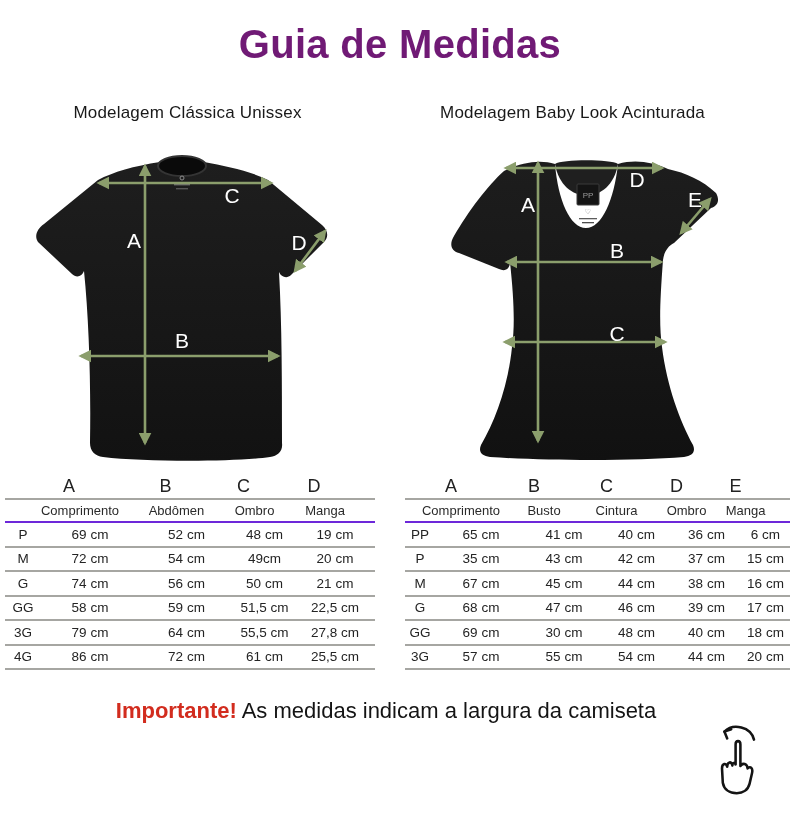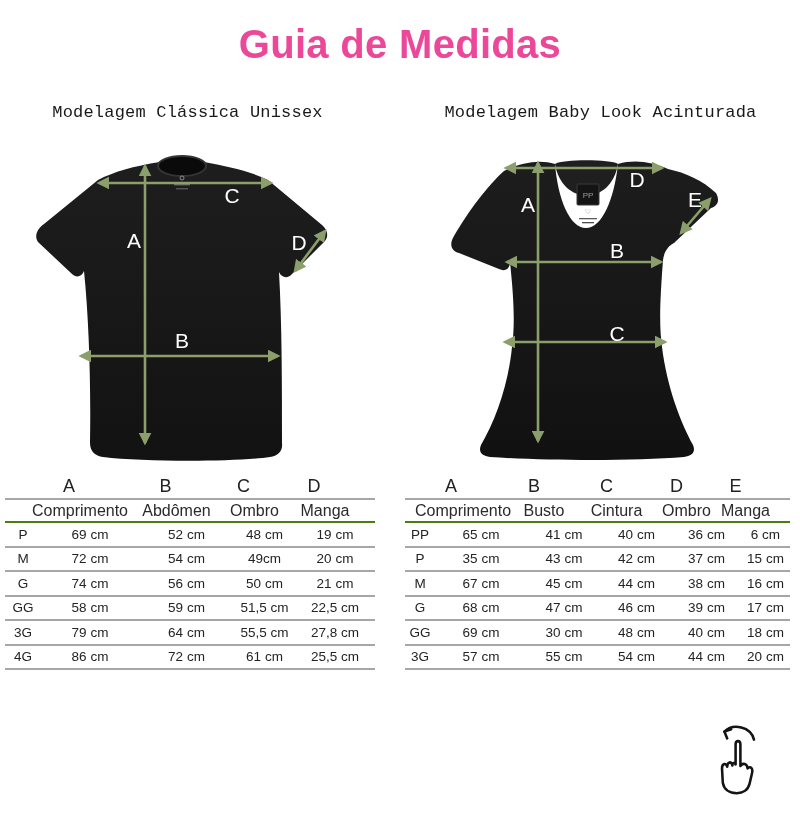--- a/index.html
+++ b/index.html
@@ -2,47 +2,47 @@
 <html><head>
 <meta charset="utf-8">
 <style>
   html,body{margin:0;padding:0;}
   body{
     width:800px;height:820px;position:relative;background:#ffffff;
     font-family:"Liberation Sans",sans-serif;color:#262626;overflow:hidden;
   }
   .page-title{
     position:absolute;top:22px;left:0;width:800px;text-align:center;
-    font-size:40px;font-weight:700;color:#ec4899;letter-spacing:.3px;
+    font-size:40px;font-weight:700;color:#701a75;letter-spacing:.3px;
   }
   .subtitle{
     position:absolute;top:103px;font-size:17px;font-weight:500;color:#191919;
-    text-align:center;letter-spacing:.2px;font-family:Liberation Mono, monospace;
+    text-align:center;letter-spacing:.2px;
   }
   .subtitle.left{left:0;width:375px;}
-  .subtitle.right{left:412px;width:377px;text-align:center;}
+  .subtitle.right{left:384px;width:377px;text-align:center;}
 
   svg.shirt{position:absolute;top:140px;}
   svg.shirt.classic{left:10px;}
   svg.shirt.babylook{left:400px;}
   svg text.meas-letter{
     font-family:"Liberation Sans",sans-serif;font-size:21px;fill:#ffffff;
   }
 
   .mtable{position:absolute;top:474px;}
   .mtable.left-t{left:5px;width:370px;}
   .mtable.right-t{left:405px;width:385px;}
   .row{display:grid;align-items:center;box-sizing:border-box;}
   .left-t .row{grid-template-columns:36px 98px 95px 61px 80px;}
   .right-t .row{grid-template-columns:30px 92px 74px 71px 69px 49px;}
   .row span{text-align:center;white-space:nowrap;}
   .row.letters{height:26px;border-bottom:2px solid #a6a6a2;font-size:18px;color:#222;}
   .left-t .row.letters span:not(.szc){transform:translateX(-21px);}
   .right-t .row.letters span:not(.szc){transform:translateX(-30px);}
-  .row.names{height:23px;border-bottom:2px solid #4d7c0f;font-size:16px;color:#2a2a2a;}
+  .row.names{height:23px;border-bottom:2px solid #6d28d9;font-size:13px;color:#2a2a2a;}
   .left-t .row.names span:not(.szc){transform:translateX(-10px);}
   .right-t .row.names span:not(.szc){transform:translateX(-20px);}
   .row.data{height:24.5px;border-bottom:2px solid #a6a6a2;font-size:13.5px;color:#242424;}
 
   .note{
     position:absolute;top:695px;left:0;width:772px;text-align:center;
     font-size:22px;line-height:31px;font-weight:500;color:#141414;
   }
   .note .imp{font-weight:700;}
 
@@ -244,20 +244,24 @@
     <span class="szc">3G</span>
     <span>57 cm</span>
     <span>55 cm</span>
     <span>54 cm</span>
     <span>44 cm</span>
     <span>20 cm</span>
   </div>
 </div>
 
 <div class="note">
+  <div>
+    <span class="imp" style="color: rgb(210, 44, 30);">Importante!</span>
+    <span>As medidas indicam a largura da camiseta</span>
+  </div>
 </div>
 
 <svg class="gesture" width="64" height="88" viewBox="0 0 80 100">
   <path d="M60,27 C56,11 34,6 23,17" fill="none" stroke="#141414" stroke-width="3.2" stroke-linecap="round"></path>
   <path d="M31.5,14 L23,17 L26.5,25.5" fill="none" stroke="#141414" stroke-width="3.2" stroke-linecap="round" stroke-linejoin="round"></path>
   <path d="M37,33 C37,27.5 43,27.5 43,33 L43,60 C46,55.5 51.5,57 52,63
            C55.5,59.5 59,63 57.5,69 L54.5,82 C52.5,90 46,94 38.5,94
            C29.5,94 22.5,89.5 21,81 L20,63 C20,56.5 25.5,55.5 26.5,61
            C26.5,54.5 32,53.5 33,59.5 C33,55.5 36,55.5 37,58 Z" fill="#ffffff" stroke="#141414" stroke-width="3.2" stroke-linejoin="round" stroke-linecap="round"></path>
 </svg>

